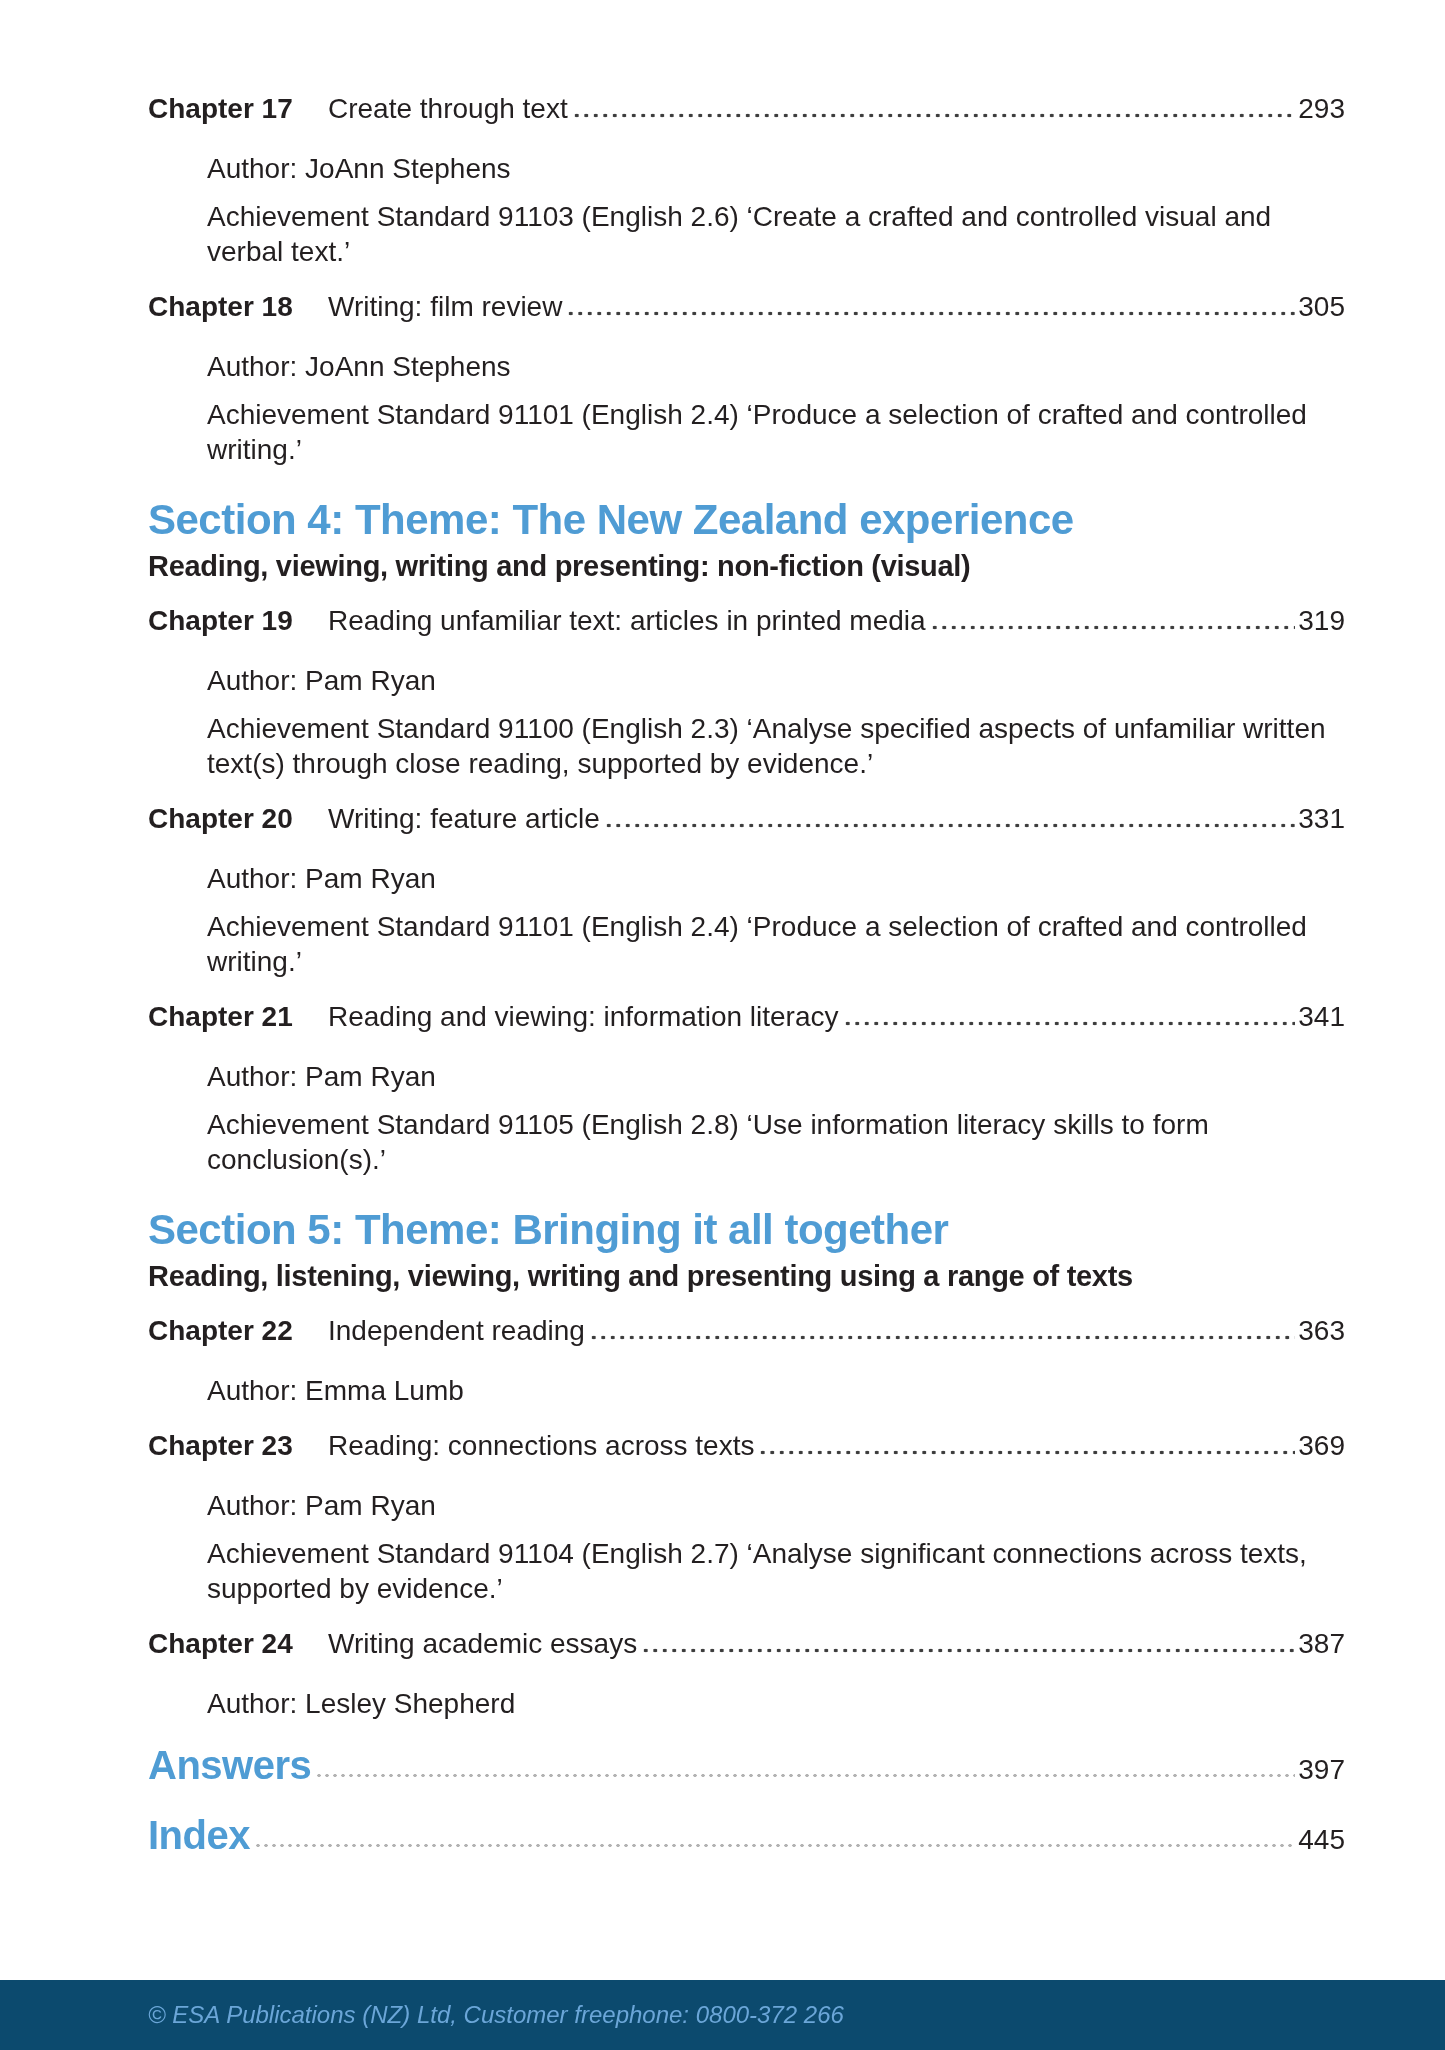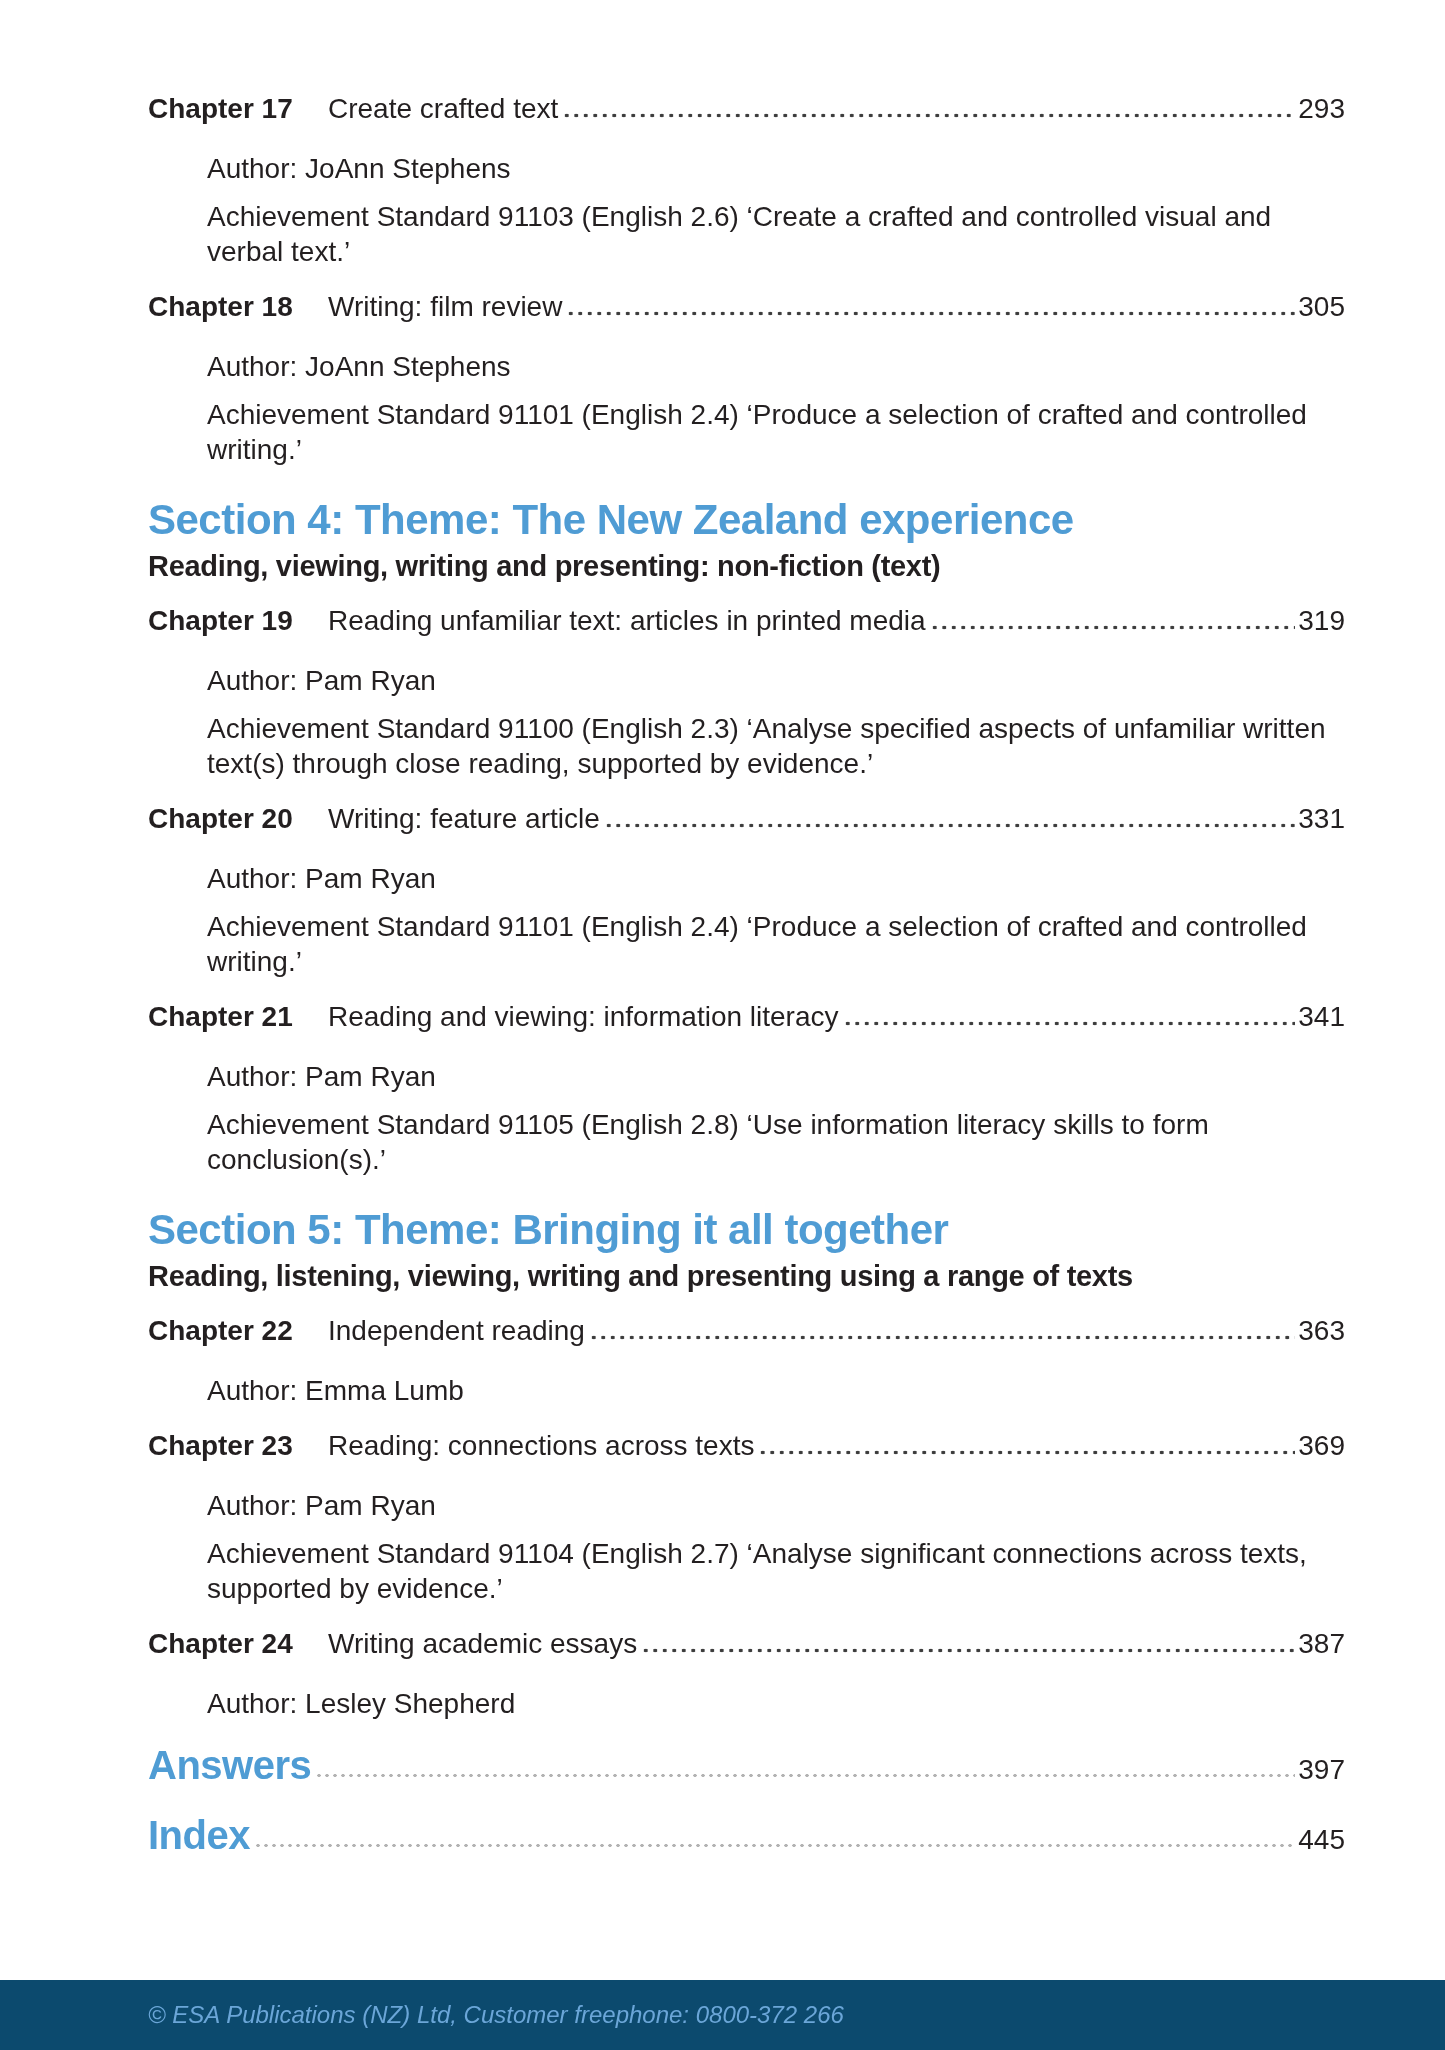--- a/index.html
+++ b/index.html
@@ -113,41 +113,41 @@
 </style>
 </head>
 <body>
 
 <div class="page">
   <main class="content">
 
     <section class="chapter-block">
       <div class="toc-row">
         <span class="ch-label">Chapter 17</span>
-        <span class="ch-title">Create crafted text</span>
+        <span class="ch-title">Create through text</span>
         <span class="leader"></span>
         <span class="page-num">293</span>
       </div>
       <p class="author">Author: JoAnn Stephens</p>
       <p class="standard">Achievement Standard 91103 (English 2.6) ‘Create a crafted and controlled visual and verbal text.’</p>
     </section>
 
     <section class="chapter-block">
       <div class="toc-row">
         <span class="ch-label">Chapter 18</span>
         <span class="ch-title">Writing: film review</span>
         <span class="leader"></span>
         <span class="page-num">305</span>
       </div>
       <p class="author">Author: JoAnn Stephens</p>
       <p class="standard">Achievement Standard 91101 (English 2.4) ‘Produce a selection of crafted and controlled writing.’</p>
     </section>
 
     <h2 class="section-heading">Section 4: Theme: The New Zealand experience</h2>
-    <div class="section-subtitle">Reading, viewing, writing and presenting: non-fiction (text)</div>
+    <div class="section-subtitle">Reading, viewing, writing and presenting: non-fiction (visual)</div>
 
     <section class="chapter-block">
       <div class="toc-row">
         <span class="ch-label">Chapter 19</span>
         <span class="ch-title">Reading unfamiliar text: articles in printed media</span>
         <span class="leader"></span>
         <span class="page-num">319</span>
       </div>
       <p class="author">Author: Pam Ryan</p>
       <p class="standard">Achievement Standard 91100 (English 2.3) ‘Analyse specified aspects of unfamiliar written text(s) through close reading, supported by evidence.’</p>

